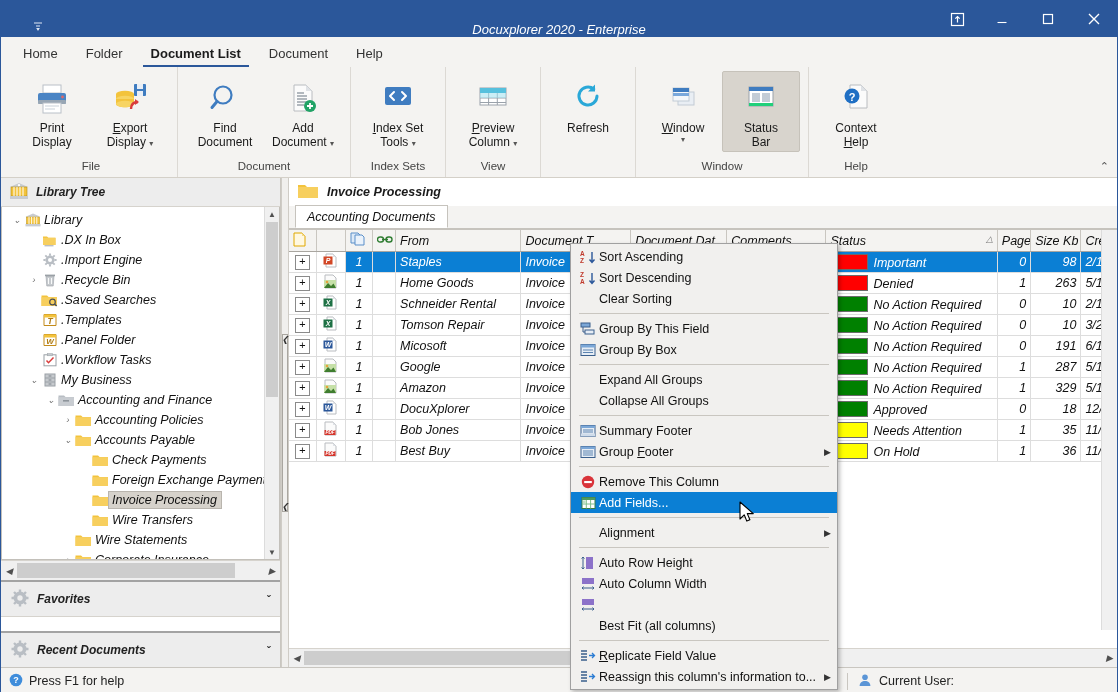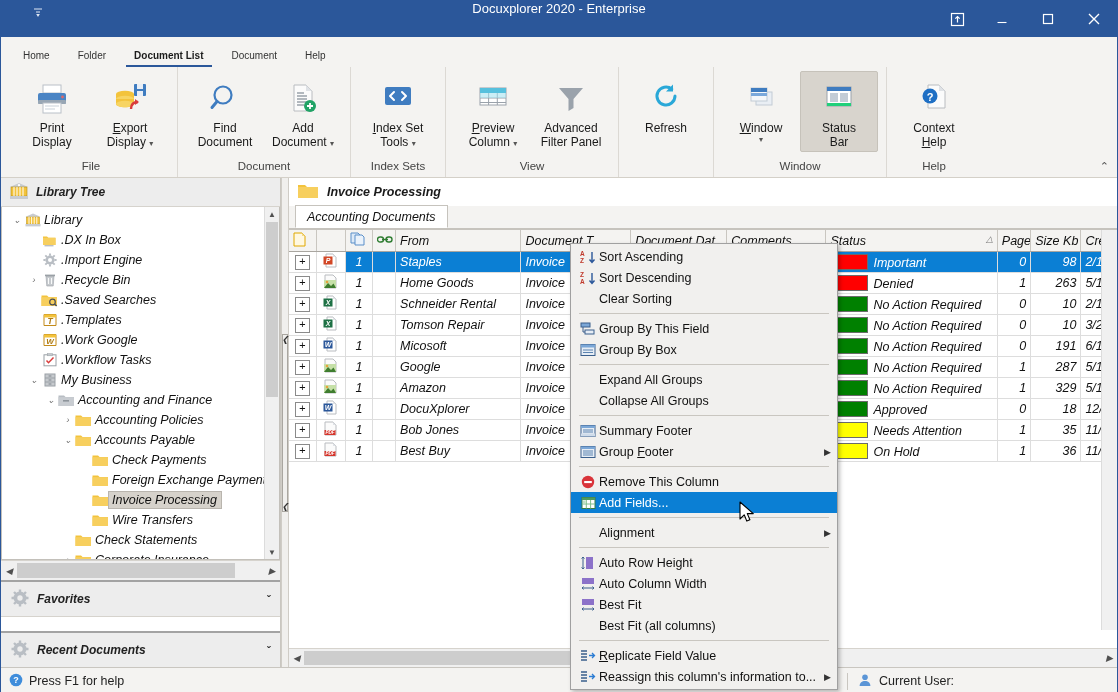--- a/index.html
+++ b/index.html
@@ -5,32 +5,32 @@
   html,body{margin:0;padding:0;}
   body{
     width:1118px;height:692px;overflow:hidden;
     font-family:"Liberation Sans", sans-serif;
     font-size:12px;color:#1a1a1a;background:#f0f0f0;
     -webkit-font-smoothing:antialiased;
   }
   .app{position:relative;width:1118px;height:692px;box-sizing:border-box;border:1px solid #2b579a;background:#f4f3f1;}
 
   
-  .titlebar{height:36px;background:#2b579a;color:#fff;position:relative;display:flex;align-items:flex-start;}
+  .titlebar{height:36px;background:#2b579a;color:#fff;position:relative;display:flex;align-items:flex-end;font-style:italic;}
   .qat{margin-left:24px;width:26px;height:22px;display:flex;align-items:center;justify-content:center;color:#dfe7f3;font-size:11px;}
   .title{position:absolute;left:0;right:0;text-align:center;font-size:13px;color:#fff;pointer-events:none;}
   .winbtns{position:absolute;right:0;top:0;height:36px;display:flex;align-items:center;}
   .winbtn{width:46px;height:36px;display:flex;align-items:center;justify-content:center;color:#fff;}
   .winbtn svg{display:block;}
   .ribbonbtn{width:44px;height:36px;display:flex;align-items:center;justify-content:center;color:#fff;}
 
   
   .ribbon{background:#f4f3f1;border-bottom:1px solid #d4d0c8;}
   .tabs{display:flex;align-items:flex-end;height:30px;padding-left:8px;}
-  .tab{padding:5px 14px 6px;font-size:10px;color:#333;position:relative;}
+  .tab{padding:5px 14px 6px;font-size:13px;color:#333;position:relative;}
   .tab.active{font-weight:bold;color:#1b1b1b;}
   .tab.active:after{content:"";position:absolute;left:6px;right:6px;bottom:0;height:2px;background:#2b579a;}
   .groups{display:flex;height:110px;align-items:stretch;padding:0 4px;position:relative;}
   .group{display:flex;flex-direction:column;justify-content:space-between;padding:0 2px;position:relative;}
   .group + .group{border-left:1px solid #dcd9d4;}
   .gitems{display:flex;align-items:flex-start;padding:4px 6px 0;flex:1;}
   .gname{text-align:center;font-size:11.5px;color:#444;padding-bottom:5px;}
   .bigbtn{width:72px;display:flex;flex-direction:column;align-items:center;padding:5px 2px 2px;border:1px solid transparent;border-radius:2px;}
   .bigbtn.on{background:#d8d4cd;border-color:#c6c2ba;}
   .bigicon{height:44px;display:flex;align-items:center;justify-content:center;}
@@ -256,29 +256,20 @@
               <svg width="36" height="34" viewBox="0 0 36 34">
                 <rect x="5" y="6" width="26" height="17" fill="#fff" stroke="#9aa2ab"></rect>
                 <rect x="5" y="6" width="26" height="5" fill="#56c0dd"></rect>
                 <path d="M5 16h26M5 20.5h26M13.6 11v12M22.3 11v12" stroke="#9aa2ab" stroke-width="1"></path>
                 <rect x="5" y="11" width="26" height="5" fill="#9fe0ee" opacity=".55"></rect>
               </svg>
             </div>
             <div class="blabel"><span class="u">P</span>review</div>
             <div class="blabel"><span>Column</span> <span class="caret">▾</span></div>
           </div>
-          <div class="bigbtn">
-            <div class="bigicon">
-              <svg width="36" height="34" viewBox="0 0 36 34">
-                  <path d="M6 6h24l-9.5 11v9l-5 3v-12z" fill="#9aa2ab"></path>
-                </svg>
-            </div>
-            <div class="blabel">Advanced</div>
-            <div class="blabel">Filter Panel</div>
-          </div>
         </div>
         <div class="gname">View</div>
       </div>
 
       <div class="group">
         <div class="gitems">
           <div class="bigbtn">
             <div class="bigicon">
               <svg width="36" height="34" viewBox="0 0 36 34">
                   <path d="M27 14a9 9 0 1 1-3.2-6.9" fill="none" stroke="#2aa8d8" stroke-width="3" stroke-linecap="round"></path>
@@ -432,21 +423,21 @@
             </div>
             <div class="tnode" style="padding-left: 21px;">
               <span class="texp"></span>
               <span class="ticon">
                 <svg width="16" height="14" viewBox="0 0 16 14">
                   <path d="M2 1.5h12v11H2z" fill="#fff" stroke="#c38b1a"></path>
                   <rect x="2" y="1.5" width="12" height="3" fill="#f3c33c"></rect>
                   <text x="8" y="11" font-size="8" font-family="Liberation Sans, sans-serif" fill="#b07c12" text-anchor="middle" font-weight="bold">W</text>
                 </svg>
               </span>
-              <span class="tlabel">.Work Google</span>
+              <span class="tlabel">.Panel Folder</span>
             </div>
             <div class="tnode" style="padding-left: 21px;">
               <span class="texp"></span>
               <span class="ticon">
                 <svg width="16" height="14" viewBox="0 0 16 14">
                   <rect x="2" y="1.8" width="12" height="11" fill="#fff" stroke="#9aa0a6"></rect>
                   <rect x="5.5" y="0.6" width="5" height="2.2" fill="#c6cace" stroke="#9aa0a6" stroke-width=".5"></rect>
                   <path d="M4.5 7.5l2 2.2 5-5.2" stroke="#d93b3b" stroke-width="1.5" fill="none"></path>
                 </svg>
               </span>
@@ -535,21 +526,21 @@
               <span class="tlabel">Wire Transfers</span>
             </div>
             <div class="tnode" style="padding-left: 55px;">
               <span class="texp"></span>
               <span class="ticon">
                 <svg width="17" height="14" viewBox="0 0 17 14">
                   <path d="M0.5 2.5h5.5l1.6 1.6h8.4V13H0.5z" fill="#f3c33c"></path>
                   <path d="M0.5 4.1h15.5V13H0.5z" fill="#f7cf5e"></path>
                 </svg>
               </span>
-              <span class="tlabel">Check Statements</span>
+              <span class="tlabel">Wire Statements</span>
             </div>
             <div class="tnode" style="padding-left: 55px;">
               <span class="texp">›</span>
               <span class="ticon">
                 <svg width="17" height="14" viewBox="0 0 17 14">
                   <path d="M0.5 2.5h5.5l1.6 1.6h8.4V13H0.5z" fill="#f3c33c"></path>
                   <path d="M0.5 4.1h15.5V13H0.5z" fill="#f7cf5e"></path>
                 </svg>
               </span>
               <span class="tlabel">Corporate Insurance</span>
@@ -995,21 +986,20 @@
         </span>
         <span class="mlbl">Auto Column Width</span>
       </div>
       <div class="mi">
         <span class="mico">
           <svg width="14" height="14" viewBox="0 0 14 14">
             <rect x="1" y="1" width="12" height="6" fill="#8c72c9"></rect>
             <path d="M1 11h12M2.6 9.6L1 11l1.6 1.4M11.4 9.6L13 11l-1.6 1.4" stroke="#3a5f8c" stroke-width="1" fill="none"></path>
           </svg>
         </span>
-        <span class="mlbl">Best Fit</span>
       </div>
       <div class="mi">
         <span class="mico"></span>
         <span class="mlbl">Best Fit (all columns)</span>
       </div>
       <div class="msep"></div>
       <div class="mi">
         <span class="mico">
           <svg width="16" height="14" viewBox="0 0 16 14">
             <path d="M1 2h6M1 5h6M1 8h6M1 11h6" stroke="#3a5f8c" stroke-width="1.4"></path>

